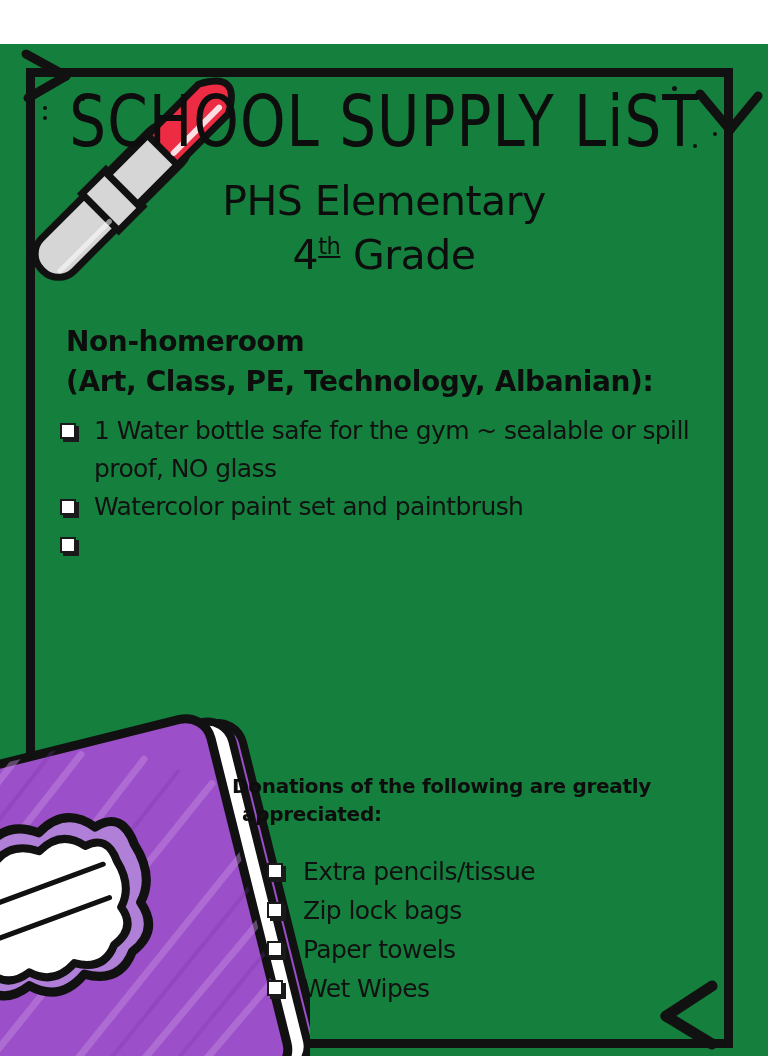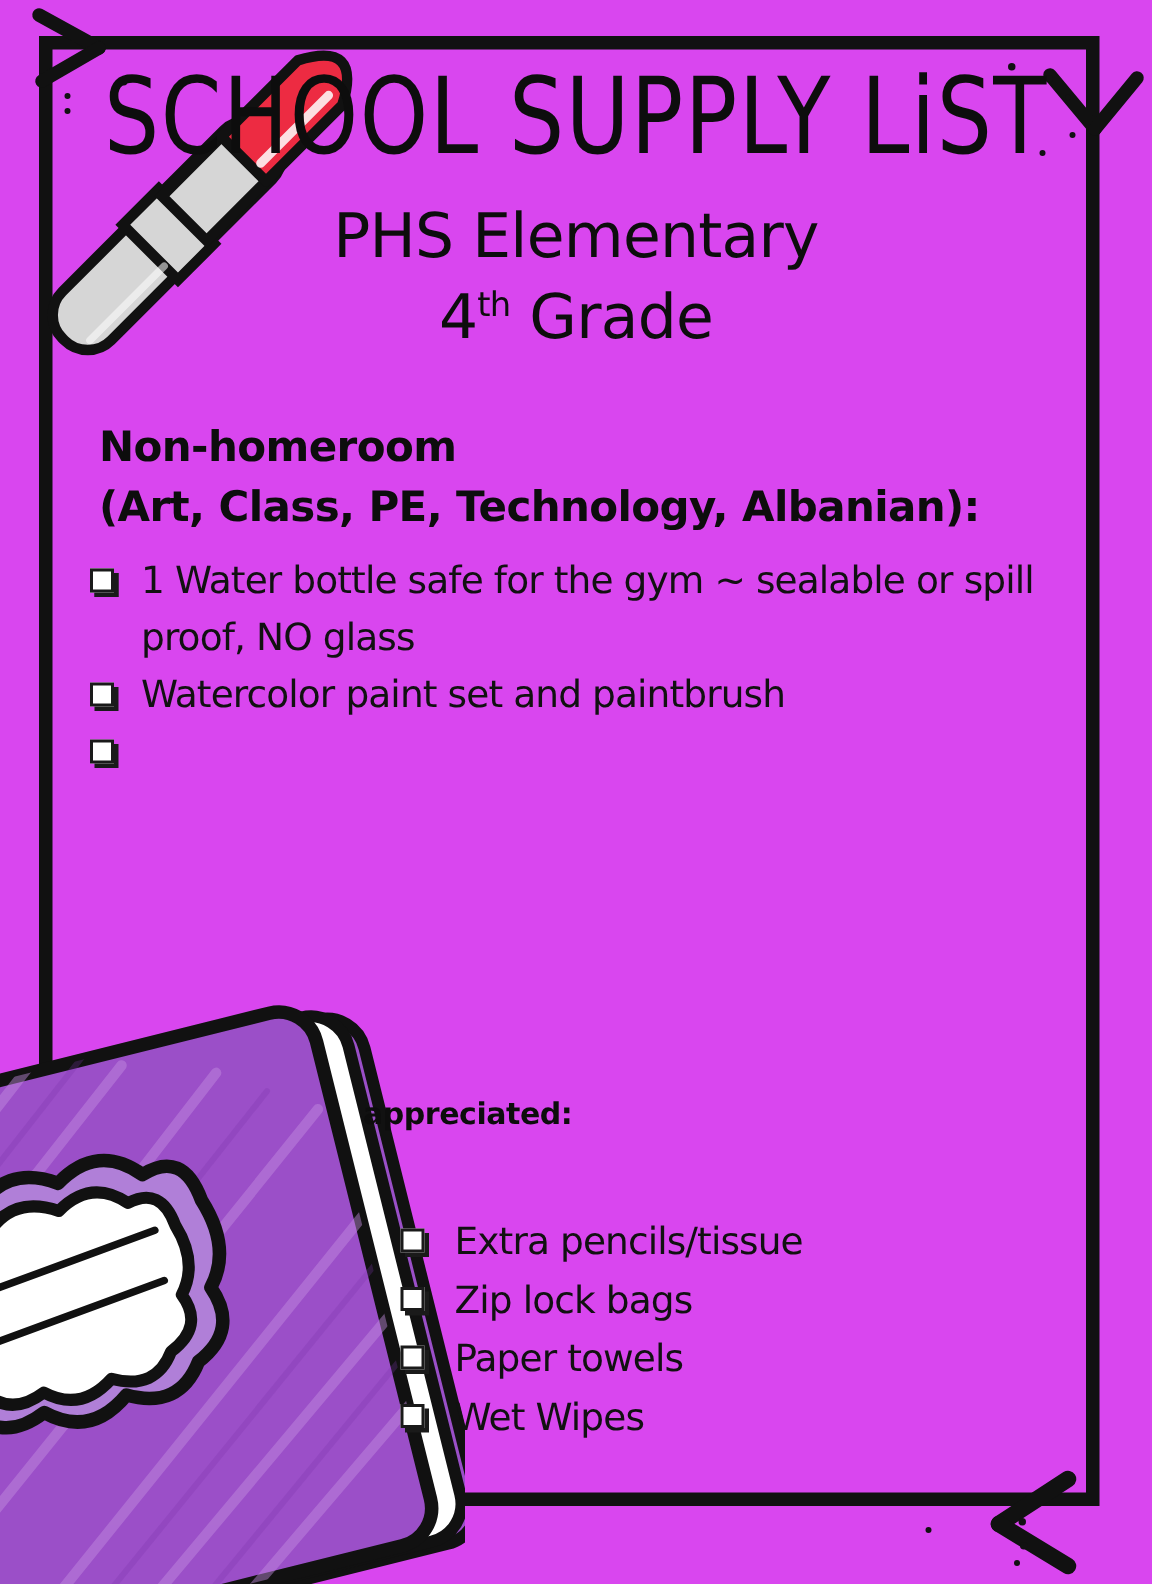--- a/index.html
+++ b/index.html
@@ -13,21 +13,22 @@
     position: relative;
     overflow: hidden;
     font-family: "Liberation Sans", sans-serif;
     -webkit-font-smoothing: antialiased;
   }
 
   
   #page {
     position: absolute;
     inset: 0;
-    background: #d946ef;
+    background: #15803d;
+    margin-top: 44px;
   }
 
   .frame {
     position: absolute;
     left: 26px;
     top: 24px;
     width: 707px;
     height: 980px;
     border: 9px solid #111111;
     box-sizing: border-box;
@@ -111,20 +112,21 @@
     font-family: "DejaVu Sans", sans-serif;
     font-size: 41px;
     line-height: 1.05;
     color: #0d0d0d;
     letter-spacing: -0.5px;
   }
   .grade sup {
     font-size: 0.55em;
     vertical-align: super;
     line-height: 0;
+    text-decoration: underline;
   }
 
   .section-heading {
     position: absolute;
     left: 66px;
     top: 278px;
     width: 650px;
     font-family: "DejaVu Sans", sans-serif;
     font-weight: bold;
     font-size: 28px;
@@ -336,20 +338,21 @@
     <li>
       <span class="cbox"></span>
       <span>Watercolor paint set and paintbrush</span>
     </li>
     <li>
       <span class="cbox"></span>
     </li>
   </ul>
 
   <div class="donations-heading">
+    <span>Donations of the following are greatly</span>
     <span class="l2">appreciated:</span>
   </div>
 
   <ul class="list" id="donations-list">
     <li>
       <span class="cbox"></span>
       <span>Extra pencils/tissue</span>
     </li>
     <li>
       <span class="cbox"></span>

